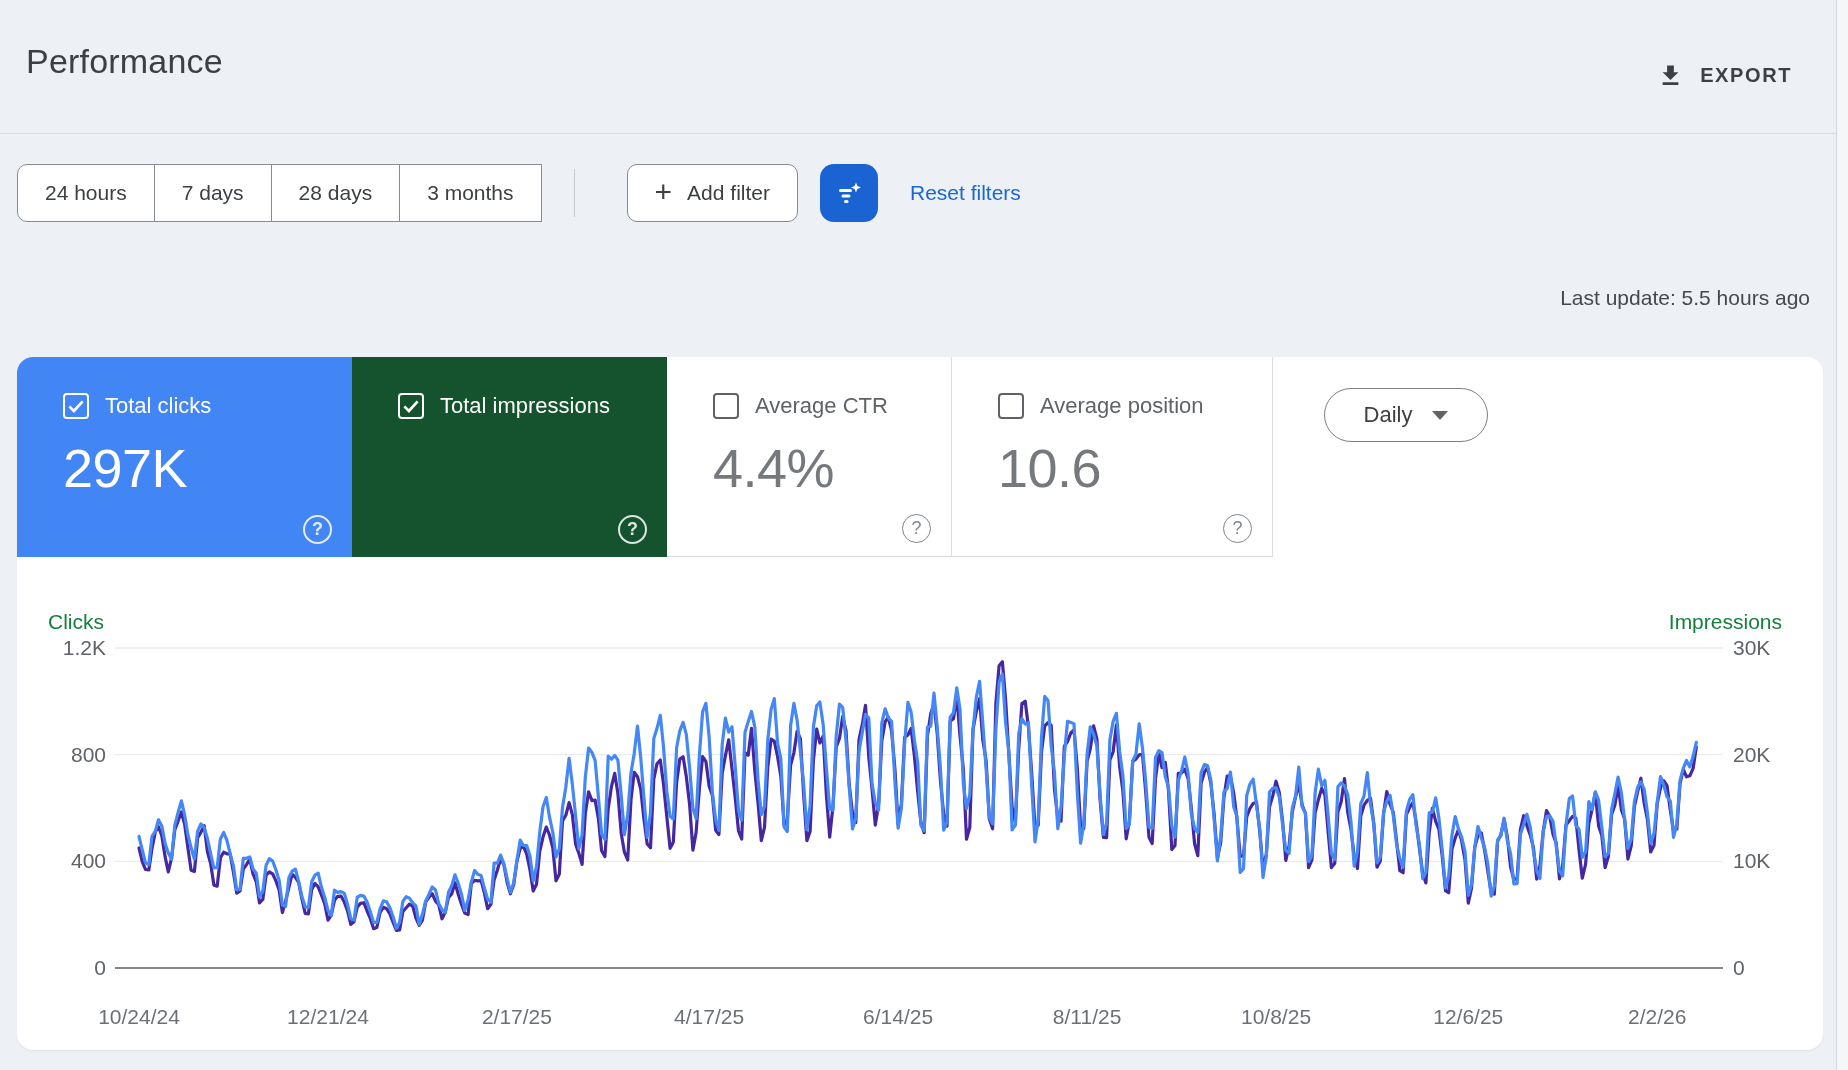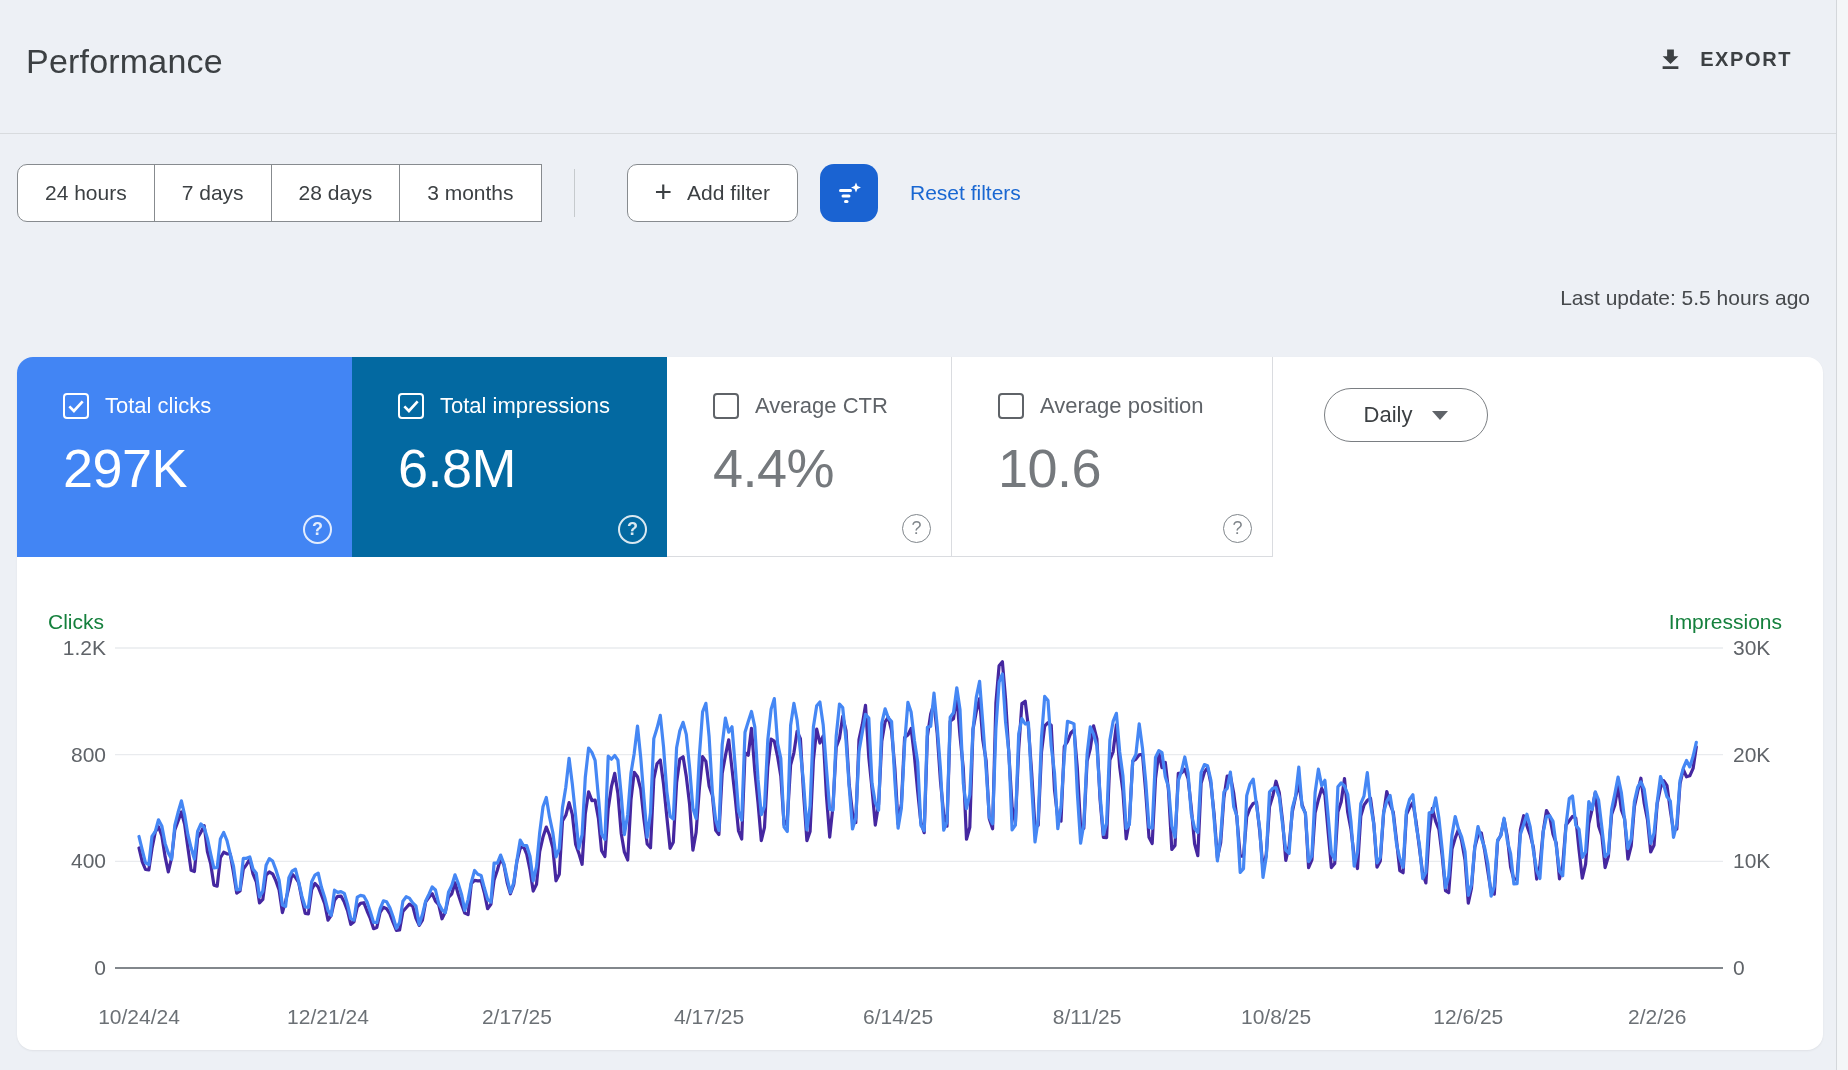--- a/index.html
+++ b/index.html
@@ -5,21 +5,21 @@
   * { margin:0; padding:0; box-sizing:border-box; }
   html,body { width:1848px; height:1070px; }
   body {
     font-family:"Liberation Sans","DejaVu Sans",sans-serif;
     background:#edf0f5; color:#3c4043; overflow:hidden; position:relative;
   }
   .page { position:relative; width:1848px; height:764px; }
 
   
   .page-title { position:absolute; left:26px; top:42px; font-size:34px; font-weight:400; color:#3c4043; letter-spacing:.2px; }
-  .export-btn { position:absolute; top:46px; right:56px; display:flex; align-items:center; gap:16px; cursor:pointer; }
+  .export-btn { position:absolute; top:62px; right:56px; display:flex; align-items:center; gap:16px; cursor:pointer; }
   .export-btn svg { width:27px; height:27px; fill:#3c4043; }
   .export-label { font-size:20px; font-weight:700; color:#3c4043; letter-spacing:1.6px; }
   .header-divider { position:absolute; left:0; top:133px; width:1836px; height:0; border-top:1px solid #d8dbde; }
 
   
   .filter-row { position:absolute; left:17px; top:164px; height:58px; display:flex; align-items:center; }
   .segmented { display:flex; height:58px; }
   .seg-btn {
     height:58px; padding:0 27px; background:#fff; border:1px solid #878b8f;
     font-family:inherit; font-size:21px; color:#3c4043; display:flex; align-items:center; gap:14px;
@@ -167,30 +167,29 @@
           <span class="cb">
               <svg viewBox="0 0 24 24">
                 <polyline points="4,12.5 9.5,18 20,6.5"></polyline>
               </svg>
             </span>
           <span class="metric-label">Total clicks</span>
         </div>
         <div class="metric-value">297K</div>
         <span class="help-icon">?</span>
       </div>
-      <div class="metric-card m1 checked" id="card1" style="background: #0369a1;">
+      <div class="metric-card m1 checked" id="card1" style="background: #14532d;">
         <div class="metric-head">
           <span class="cb">
               <svg viewBox="0 0 24 24">
                 <polyline points="4,12.5 9.5,18 20,6.5"></polyline>
               </svg>
             </span>
           <span class="metric-label">Total impressions</span>
         </div>
-        <div class="metric-value">6.8M</div>
         <span class="help-icon">?</span>
       </div>
       <div class="metric-card m2 unchecked">
         <div class="metric-head">
           <span class="cb"></span>
           <span class="metric-label">Average CTR</span>
         </div>
         <div class="metric-value">4.4%</div>
         <span class="help-icon">?</span>
       </div>

